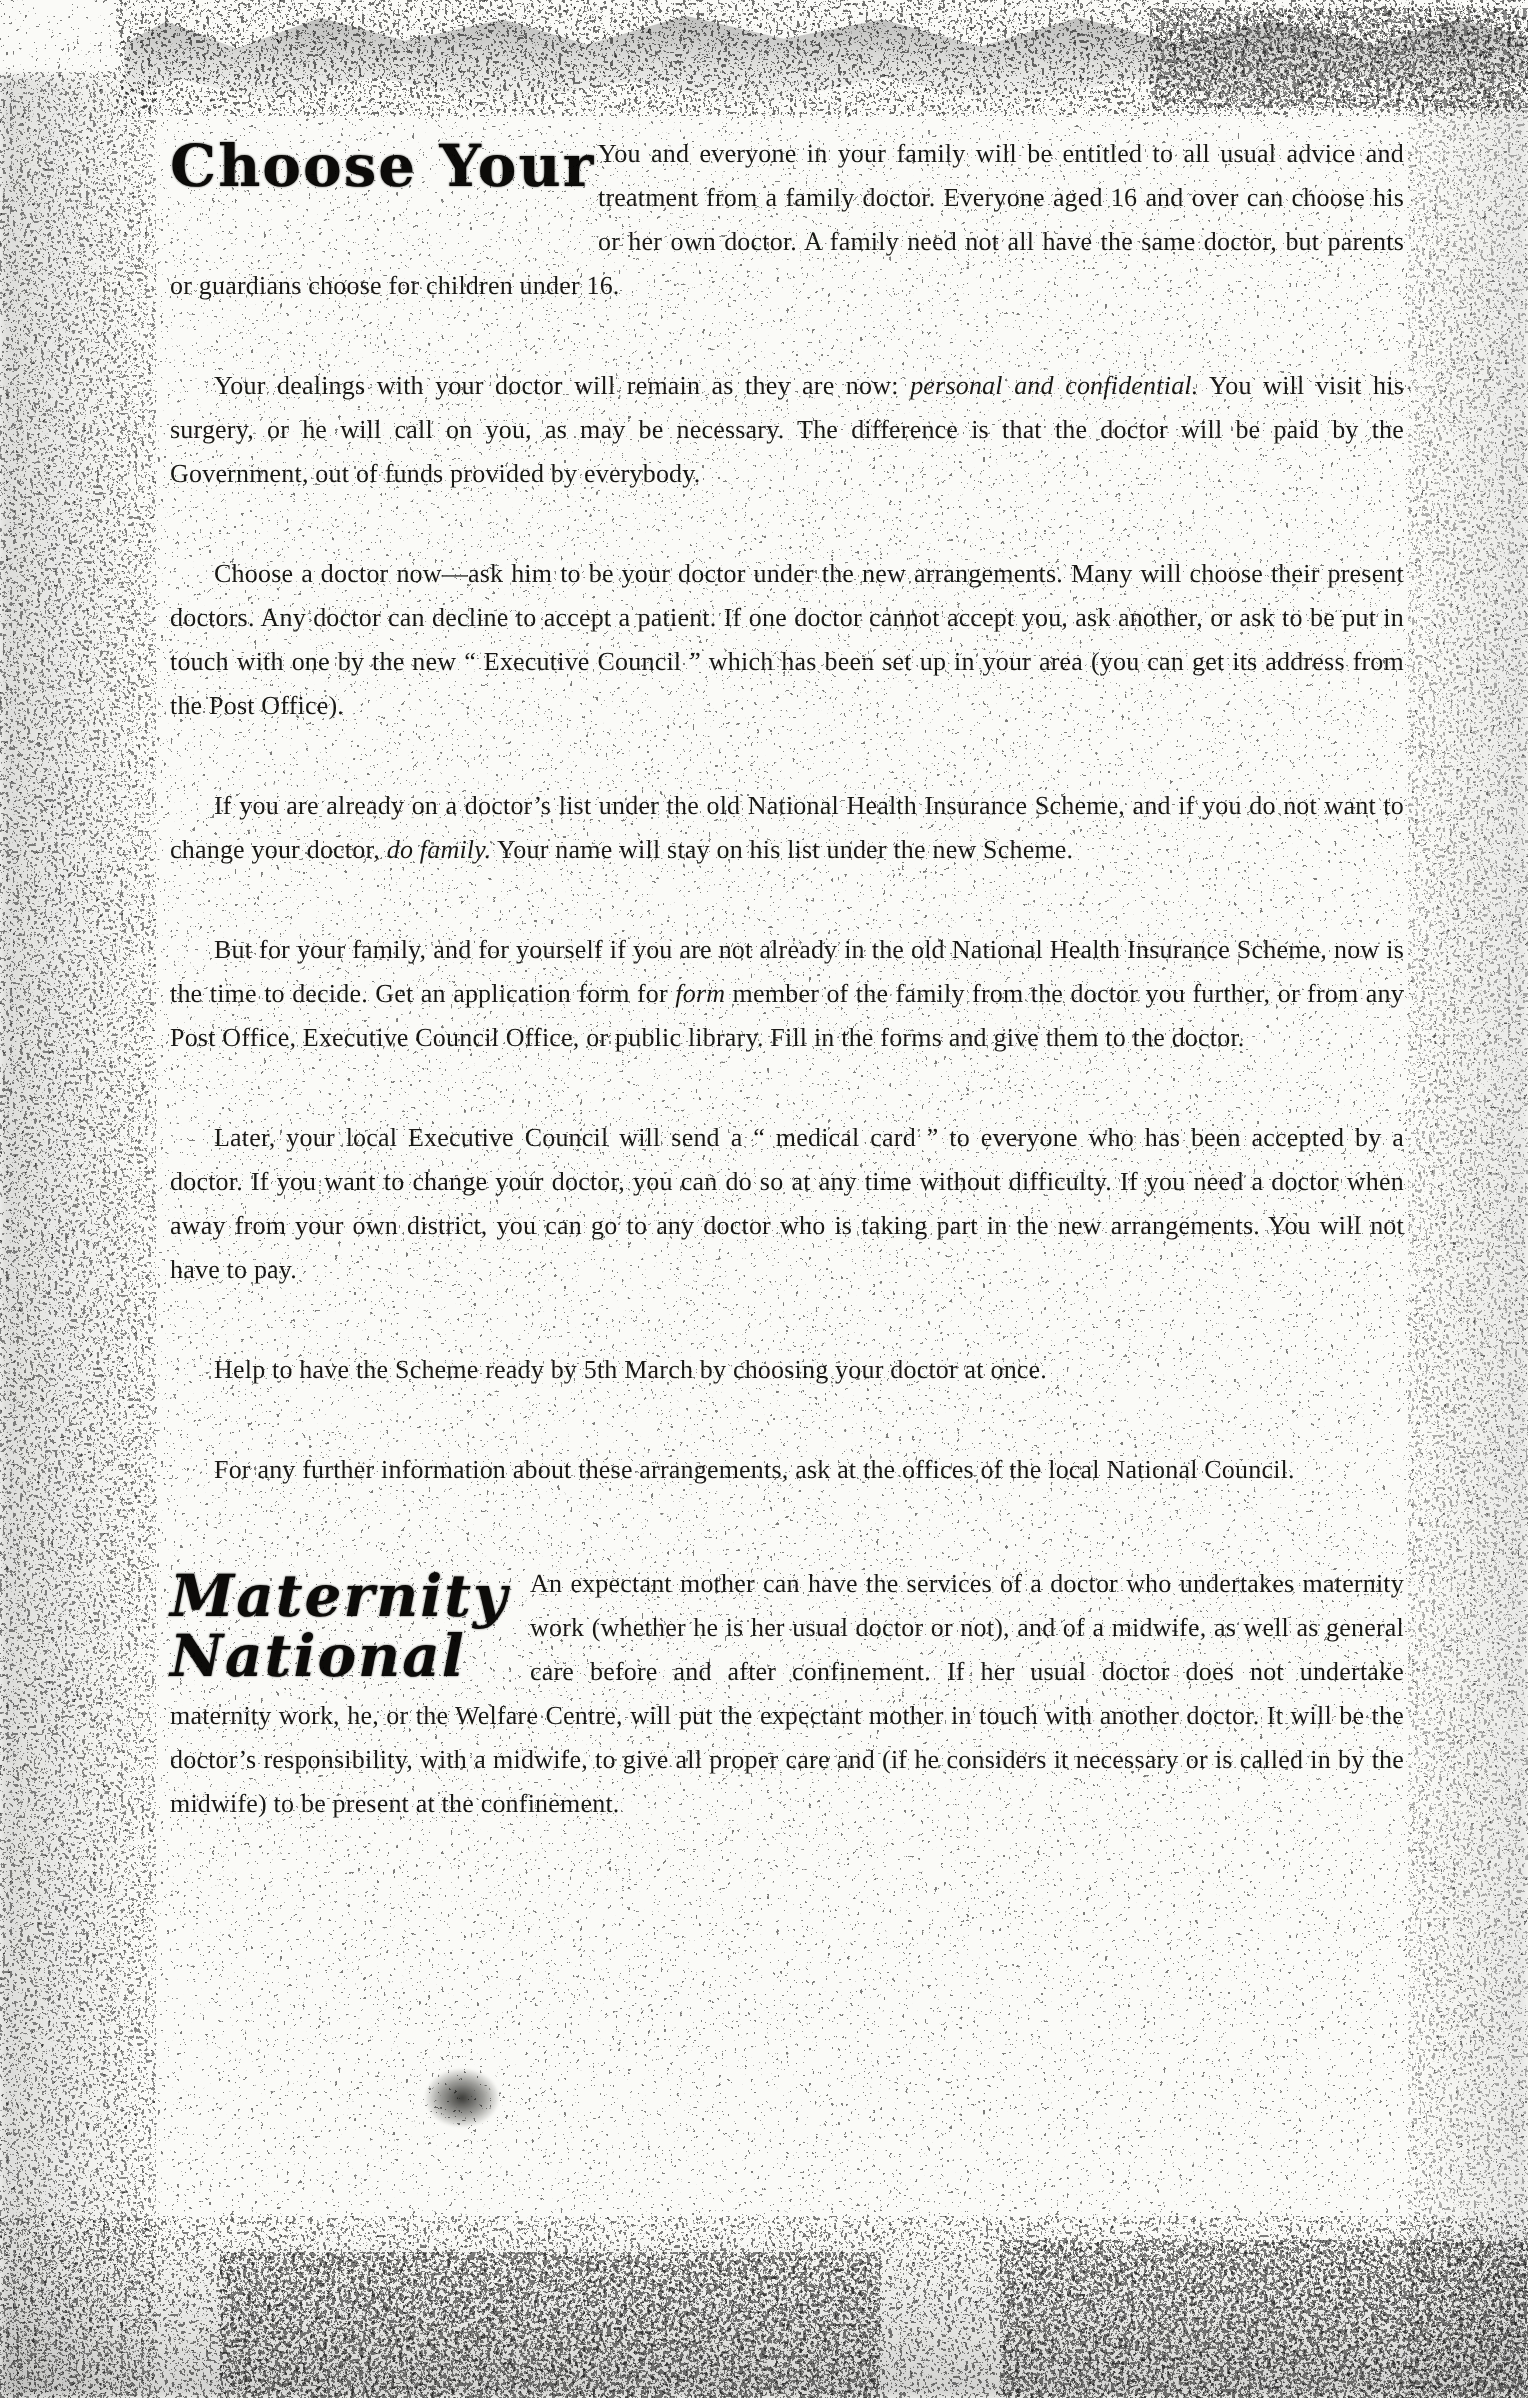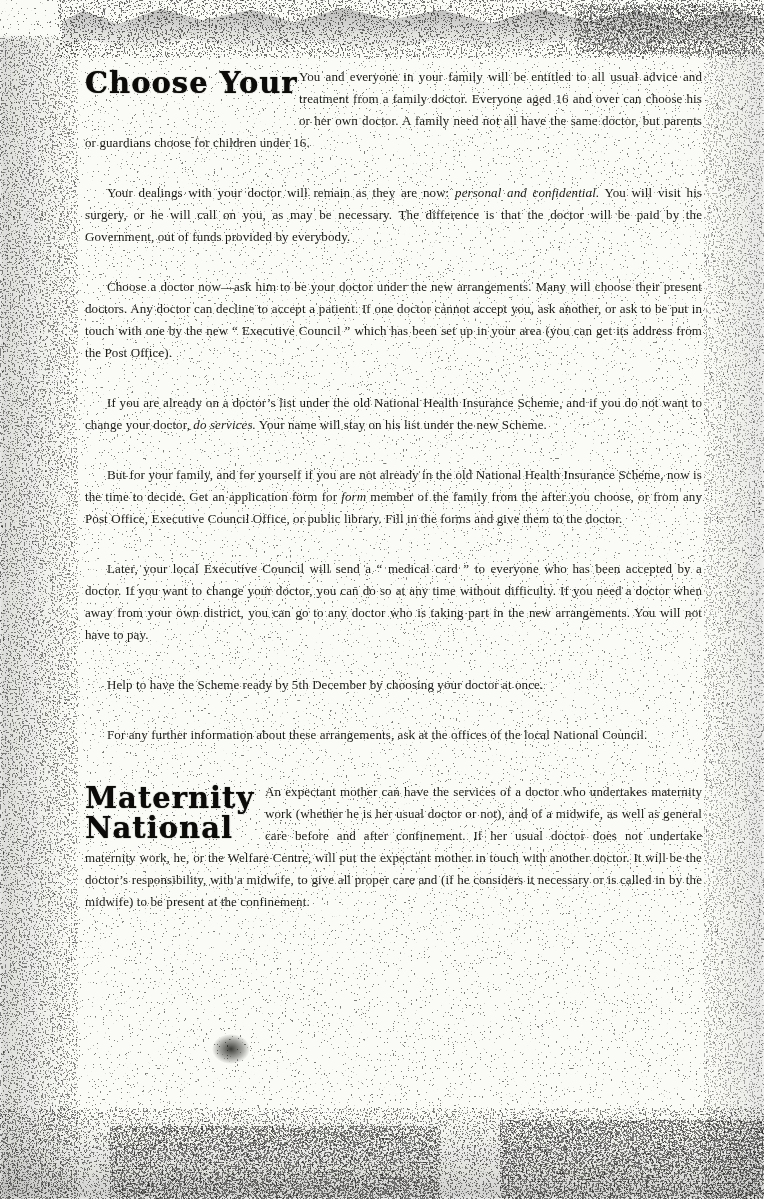--- a/index.html
+++ b/index.html
@@ -14,21 +14,21 @@
   .section::after { content:""; display:block; clear:both; }
   .section-maternity { margin-top:26px; }
 
   .display-heading {
     float:left; margin:2px 18px 0 0; height:64px;
     font-family:"DejaVu Serif", serif; font-weight:bold;
     font-size:29px; line-height:30px; letter-spacing:1px;
     color:#0c0b09; text-shadow:0 0 1px rgba(15,15,12,.85);
   }
   .h-wide   { width:196px; }
-  .h-narrow { width:162px; }
+  .h-narrow { width:162px;font-style:italic; }
   .hline { display:block; white-space:nowrap; }
 
   .para {
     margin:0 0 9px 0; font-size:13px; line-height:22px;
     text-align:justify; letter-spacing:.1px;
   }
   .para.indent { text-indent:22px;margin-top:28px; }
 
   
   .edge { position:absolute; z-index:1; pointer-events:none; }
@@ -77,27 +77,27 @@
       <h2 class="display-heading h-wide">
         <span class="hline">Choose Your</span>
       </h2>
 
       <p class="para"><span>You and everyone in your family will be entitled to all usual advice and treatment from a family doctor. Everyone aged 16 and over can choose his or her own doctor. A family need not all have the same doctor, but parents or guardians choose for children under 16.</span></p>
 
       <p class="para indent"><span>Your dealings with your doctor will remain as they are now: </span><em>personal and confidential.</em><span> You will visit his surgery, or he will call on you, as may be necessary. The difference is that the doctor will be paid by the Government, out of funds provided by everybody.</span></p>
 
       <p class="para indent"><span>Choose a doctor now—ask him to be your doctor under the new arrangements. Many will choose their present doctors. Any doctor can decline to accept a patient. If one doctor cannot accept you, ask another, or ask to be put in touch with one by the new “ Executive Council ” which has been set up in your area (you can get its address from the Post Office).</span></p>
 
-      <p class="para indent"><span>If you are already on a doctor’s list under the old National Health Insurance Scheme, and if you do not want to change your doctor, </span><em>do services.</em><span> Your name will stay on his list under the new Scheme.</span></p>
+      <p class="para indent"><span>If you are already on a doctor’s list under the old National Health Insurance Scheme, and if you do not want to change your doctor, </span><em>do family.</em><span> Your name will stay on his list under the new Scheme.</span></p>
 
-      <p class="para indent"><span>But for your family, and for yourself if you are not already in the old National Health Insurance Scheme, now is the time to decide. Get an application form for </span><em>form</em><span> member of the family from the after you choose, or from any Post Office, Executive Council Office, or public library. Fill in the forms and give them to the doctor.</span></p>
+      <p class="para indent"><span>But for your family, and for yourself if you are not already in the old National Health Insurance Scheme, now is the time to decide. Get an application form for </span><em>form</em><span> member of the family from the doctor you further, or from any Post Office, Executive Council Office, or public library. Fill in the forms and give them to the doctor.</span></p>
 
       <p class="para indent"><span>Later, your local Executive Council will send a “ medical card ” to everyone who has been accepted by a doctor. If you want to change your doctor, you can do so at any time without difficulty. If you need a doctor when away from your own district, you can go to any doctor who is taking part in the new arrangements. You will not have to pay.</span></p>
 
-      <p class="para indent"><span>Help to have the Scheme ready by 5th December by choosing your doctor at once.</span></p>
+      <p class="para indent"><span>Help to have the Scheme ready by 5th March by choosing your doctor at once.</span></p>
 
       <p class="para indent"><span>For any further information about these arrangements, ask at the offices of the local National Council.</span></p>
     </section>
 
     <section class="section section-maternity">
       <h2 class="display-heading h-narrow">
         <span class="hline">Maternity</span>
         <span class="hline">National</span>
       </h2>
 

